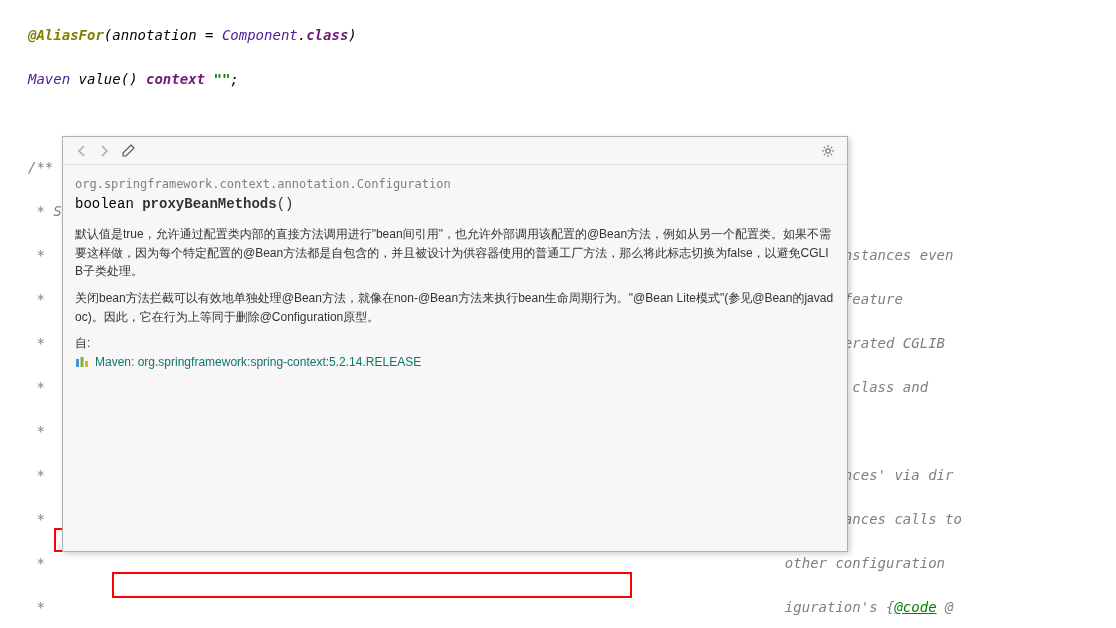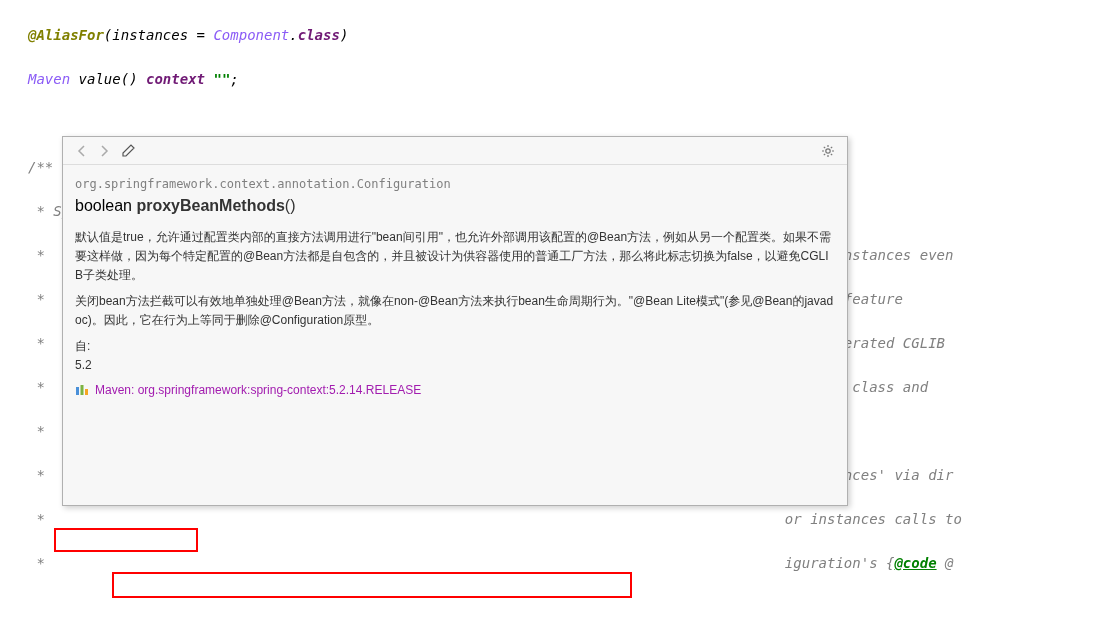--- a/index.html
+++ b/index.html
@@ -15,37 +15,37 @@
     }
     .code-area {
       padding: 2px 0 0 28px;
       line-height: 22px;
       white-space: pre;
       position: relative;
     }
     .line { white-space: pre; }
     .annotation { color: #808000; font-weight: bold; }
     .keyword { color: #701a75; font-weight: bold; }
-    .classref { color: #8b5cf6; }
+    .classref { color: #4c1d95; }
     .string { color: #008000; font-weight: bold; }
     .method { color: #000000; }
     .punct { color: #000000; }
     .comment { color: #808080; font-style: italic; }
-    .doctag { color: #008000; font-style: italic; font-weight: bold; text-decoration: underline; text-align: center; }
+    .doctag { color: #008000; font-style: italic; font-weight: normal; text-decoration: underline; text-align: center; }
     .red-box {
       position: absolute;
       border: 2px solid #ff0000;
       pointer-events: none;
     }
     .popup {
       position: absolute;
       left: 62px;
       top: 136px;
       width: 786px;
-      height: 370px;
+      height: 416px;
       background: #f7f7f7;
       border: 1px solid #b0b0b0;
       box-shadow: 2px 2px 6px rgba(0,0,0,0.2);
       font-style: normal;
       font-family: -apple-system, 'Helvetica Neue', Arial, sans-serif;
       font-size: 12px;
       color: #333;
       z-index: 10;
     }
     .popup-toolbar {
@@ -91,59 +91,60 @@
       font-size: 12px;
       height: calc(100% - 28px);
       overflow: hidden;
     }
     .popup-sig-pkg {
       font-family: 'Menlo', 'Monaco', monospace;
       color: #808080;
       font-size: 12px;
     }
     .popup-sig-line {
-      font-family: Liberation Sans, sans-serif;
-      font-size: 16px;
+      font-family: Liberation Mono, monospace;
+      font-size: 14px;
       margin-bottom: 10px;
     }
     .popup-sig-line .kw { color: #000; }
     .popup-sig-line .mname { font-weight: bold; }
     .popup-desc { color: #333; margin-bottom: 8px; word-break: break-all; white-space: normal; }
     .popup-since-label { margin-top: 6px; }
     .popup-since-val { margin-bottom: 6px; }
     .popup-footer {
       display: flex;
       align-items: center;
       gap: 6px;
       font-size: 12px;
-      color: #a21caf;
+      color: #0f766e;
     }
     .maven-icon {
       width: 14px;
       height: 14px;
       display: inline-block;
     }
     svg { display: block; }
   </style>
 </head>
 <body>
 
 <div class="code-area">
-<div class="line"><span class="annotation">@AliasFor</span><span class="punct">(instances = </span><span class="classref">Component</span><span class="punct">.</span><span class="keyword">class</span><span class="punct">)</span></div>
+<div class="line"><span class="annotation">@AliasFor</span><span class="punct">(annotation = </span><span class="classref">Component</span><span class="punct">.</span><span class="keyword">class</span><span class="punct">)</span></div>
 <div class="line"><span class="classref">Maven </span><span class="method">value() </span><span class="keyword">context</span><span> </span><span class="string">""</span><span class="punct">;</span></div>
 <div class="line">&nbsp;</div>
 <div class="line"><span class="comment">/**</span></div>
 <div class="line"><span class="comment"> * Specify whether {</span><span class="doctag">@code</span><span class="comment"> @Bean} methods should get proxied in order to enforce</span></div>
 <div class="line"><span class="comment"> *</span><span class="comment" style="padding-left:740px"> bean instances even</span></div>
 <div class="line"><span class="comment"> *</span><span class="comment" style="padding-left:740px">. This feature</span></div>
 <div class="line"><span class="comment"> *</span><span class="comment" style="padding-left:740px">ime-generated CGLIB</span></div>
 <div class="line"><span class="comment"> *</span><span class="comment" style="padding-left:740px">uration class and</span></div>
 <div class="line"><span class="comment"> *</span></div>
 <div class="line"><span class="comment"> *</span><span class="comment" style="padding-left:740px"> references' via dir</span></div>
 <div class="line"><span class="comment"> *</span><span class="comment" style="padding-left:740px">or instances calls to</span></div>
+<div class="line"><span class="comment"> *</span><span class="comment" style="padding-left:740px">other configuration </span></div>
 <div class="line"><span class="comment"> *</span><span class="comment" style="padding-left:740px">iguration's {</span><span class="doctag">@code</span><span class="comment"> @</span></div>
 
 
 
 
 
 
 
 
 
@@ -176,21 +177,20 @@
           <path d="M7 1v2M7 11v2M1 7h2M11 7h2M2.8 2.8l1.4 1.4M9.8 9.8l1.4 1.4M11.2 2.8l-1.4 1.4M4.2 9.8l-1.4 1.4" stroke="#777" stroke-width="1.2"></path>
         </svg>
     </span>
   </div>
   <div class="popup-body">
     <div class="popup-sig-pkg">org.springframework.context.annotation.Configuration</div>
     <div class="popup-sig-line"><span class="kw">boolean </span><span class="mname">proxyBeanMethods</span><span>()</span></div>
     <div class="popup-desc">默认值是true，允许通过配置类内部的直接方法调用进行"bean间引用"，也允许外部调用该配置的@Bean方法，例如从另一个配置类。如果不需要这样做，因为每个特定配置的@Bean方法都是自包含的，并且被设计为供容器使用的普通工厂方法，那么将此标志切换为false，以避免CGLIB子类处理。</div>
     <div class="popup-desc">关闭bean方法拦截可以有效地单独处理@Bean方法，就像在non-@Bean方法来执行bean生命周期行为。"@Bean Lite模式"(参见@Bean的javadoc)。因此，它在行为上等同于删除@Configuration原型。</div>
     <div class="popup-since-label">自:</div>
-    <div class="popup-since-val">5.2</div>
     <div class="popup-footer">
       <span class="maven-icon">
         <svg width="14" height="14" viewBox="0 0 14 14">
             <rect x="1" y="4" width="3" height="8" fill="#4a90d9"></rect>
             <rect x="5.5" y="2" width="3" height="10" fill="#7cb342"></rect>
             <rect x="10" y="6" width="3" height="6" fill="#f5a623"></rect>
           </svg>
       </span>
       <span>Maven: org.springframework:spring-context:5.2.14.RELEASE</span>
     </div>

